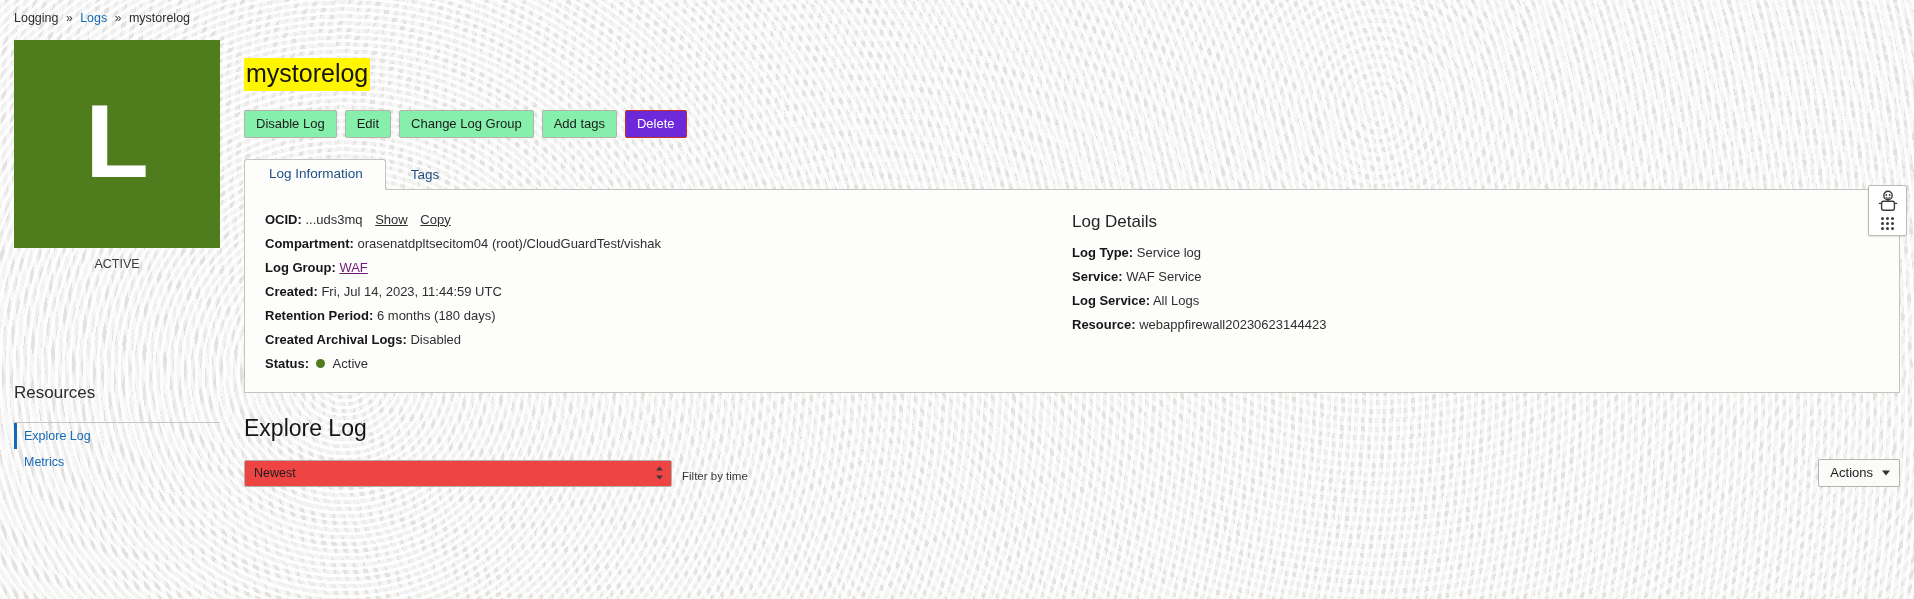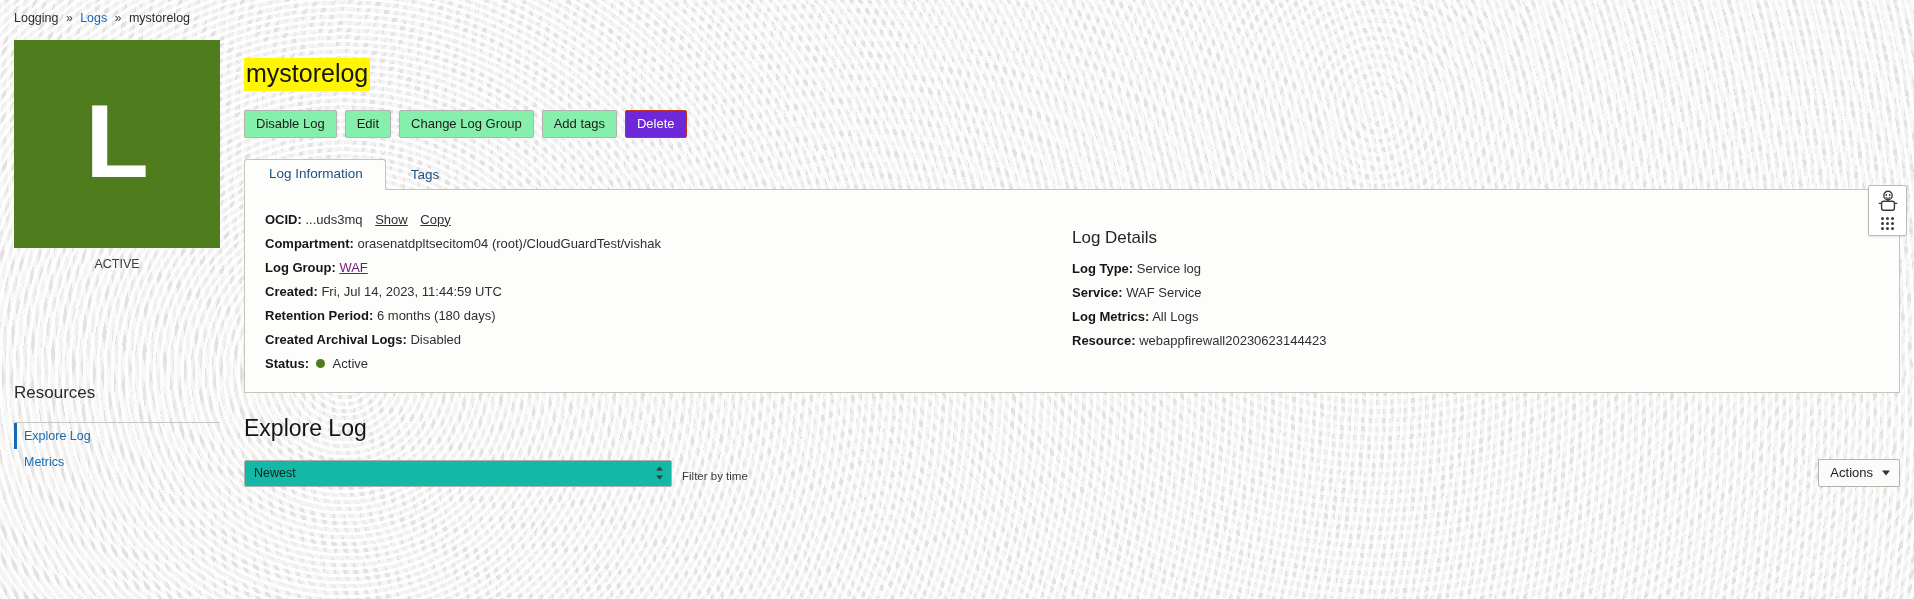--- a/index.html
+++ b/index.html
@@ -233,21 +233,21 @@
     border-radius: 50%;
     background: #4f7d1e;
     margin: 0 5px 0 3px;
     position: relative;
     top: 0px;
   }
   .details-head {
     font-size: 17px;
     font-weight: normal;
     color: #252525;
-    margin: 16px 0 13px 0;
+    margin: 0 0 13px 0;
   }
 
   
   .explore-head {
     font-size: 23px;
     font-weight: normal;
     color: #161513;
     margin: 22px 0 0 0;
   }
   .filter-row {
@@ -262,21 +262,21 @@
   .field-label {
     font-size: 11.5px;
     color: #3a3a3a;
     margin-bottom: 4px;
     display: block;
     line-height: 13px;
   }
   .select-box {
     position: relative;
     height: 27px;
-    background: #14b8a6;
+    background: #ef4444;
     border: 1px solid #b3afaa;
     border-radius: 2px;
     display: flex;
     align-items: center;
     padding: 0 24px 0 9px;
     font-size: 12.5px;
     color: #1d1d1d;
     cursor: pointer;
     overflow: hidden;
     white-space: nowrap;
@@ -476,21 +476,21 @@
               <span class="dl-key">Log Type:</span>
               <span class="dl-val">Service log</span>
             </div>
 
             <div class="dl-row">
               <span class="dl-key">Service:</span>
               <span class="dl-val">WAF Service</span>
             </div>
 
             <div class="dl-row">
-              <span class="dl-key">Log Metrics:</span>
+              <span class="dl-key">Log Service:</span>
               <span class="dl-val">All Logs</span>
             </div>
 
             <div class="dl-row">
               <span class="dl-key">Resource:</span>
               <span class="dl-val">webappfirewall20230623144423</span>
             </div>
 
           </dl>
         </div>

